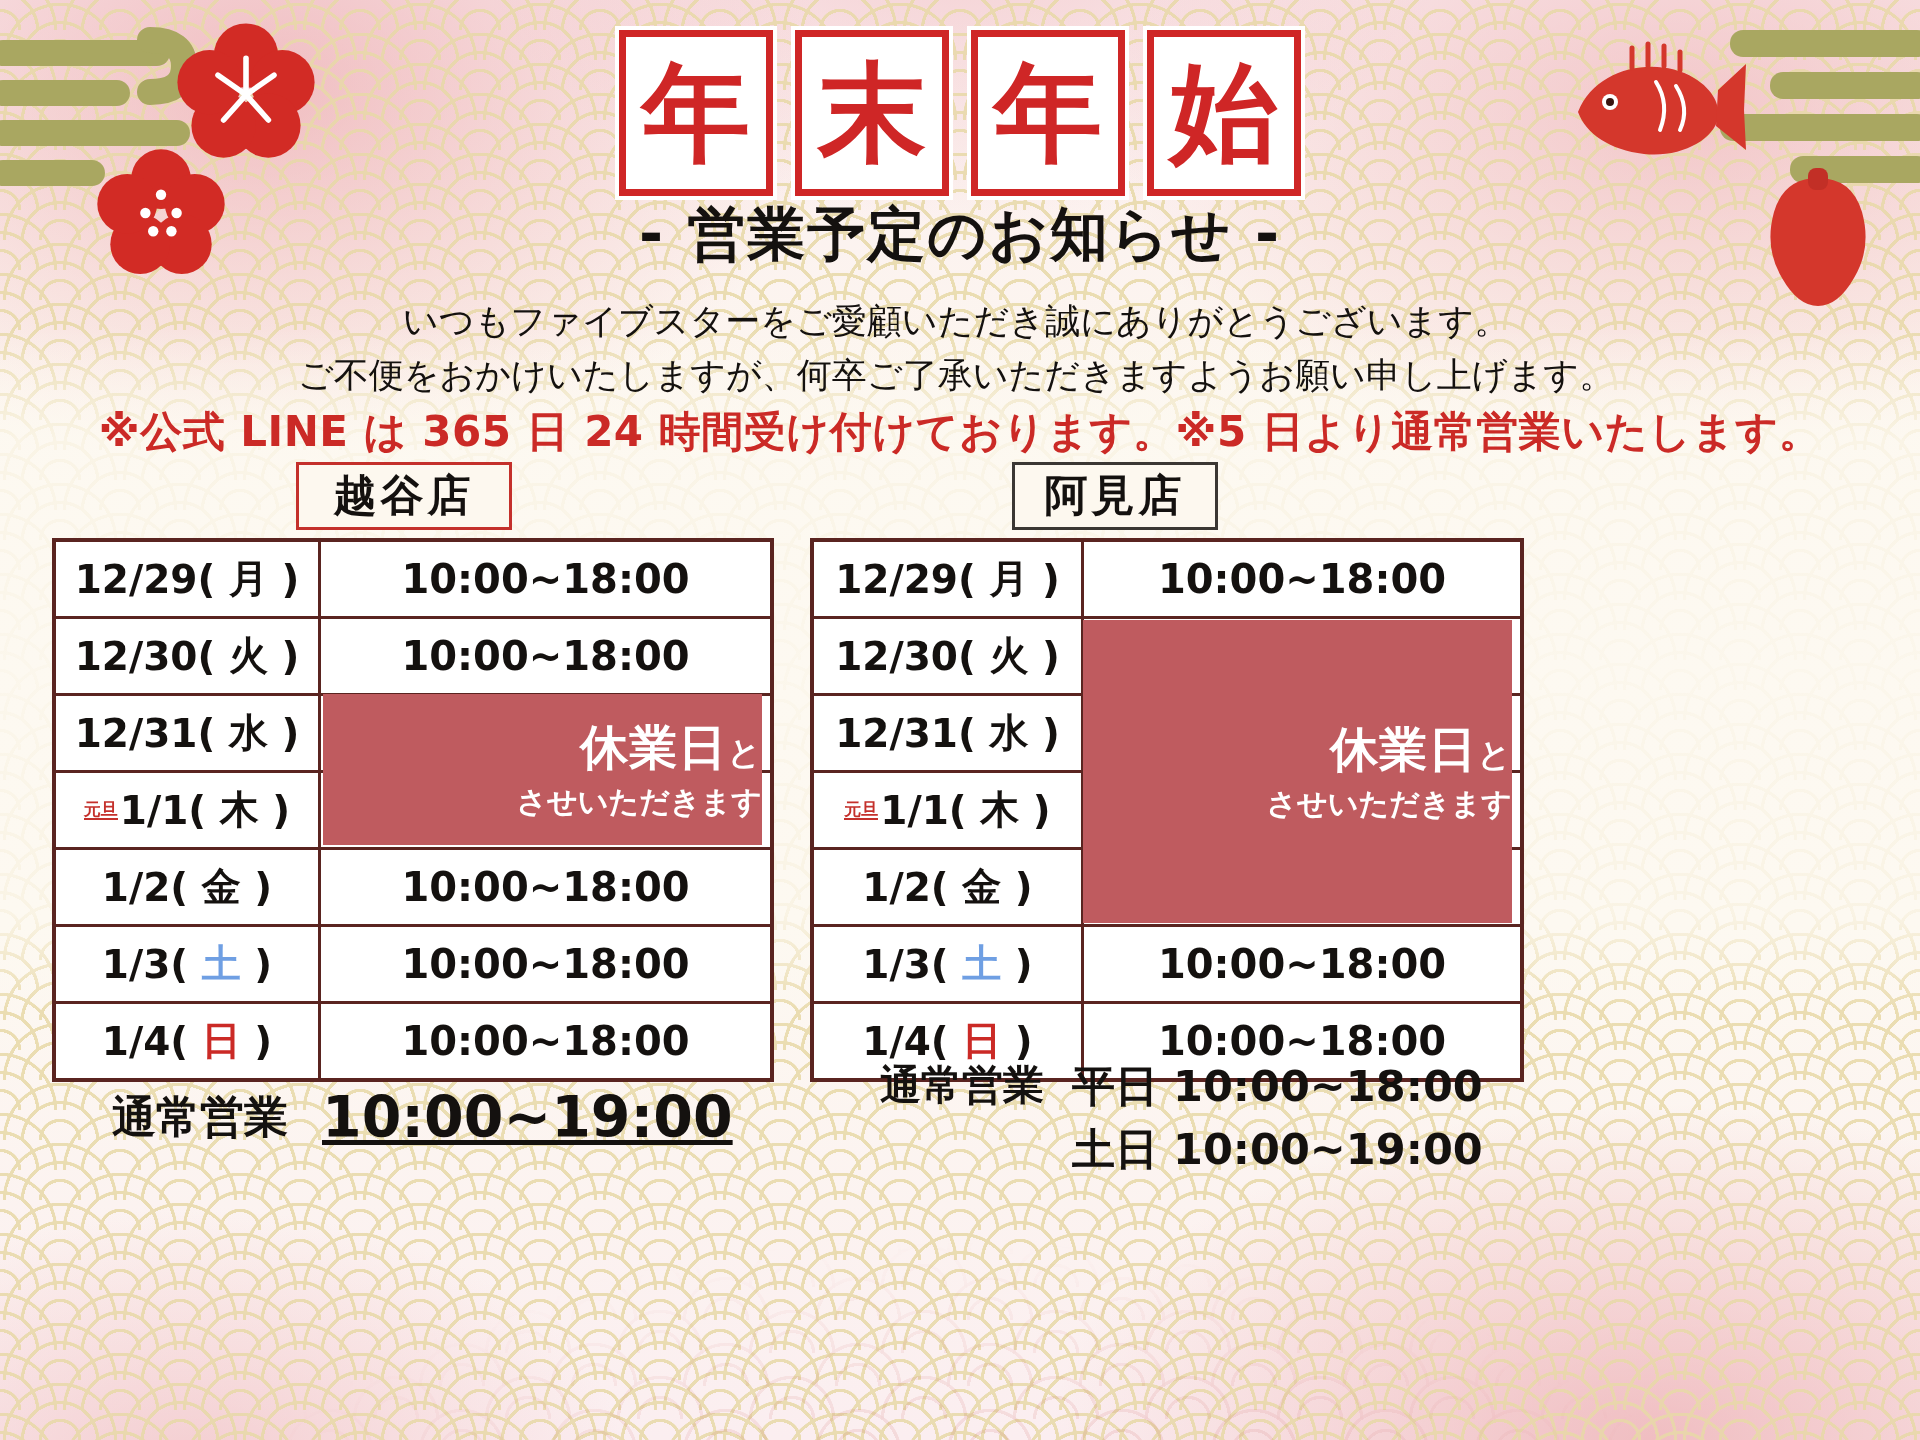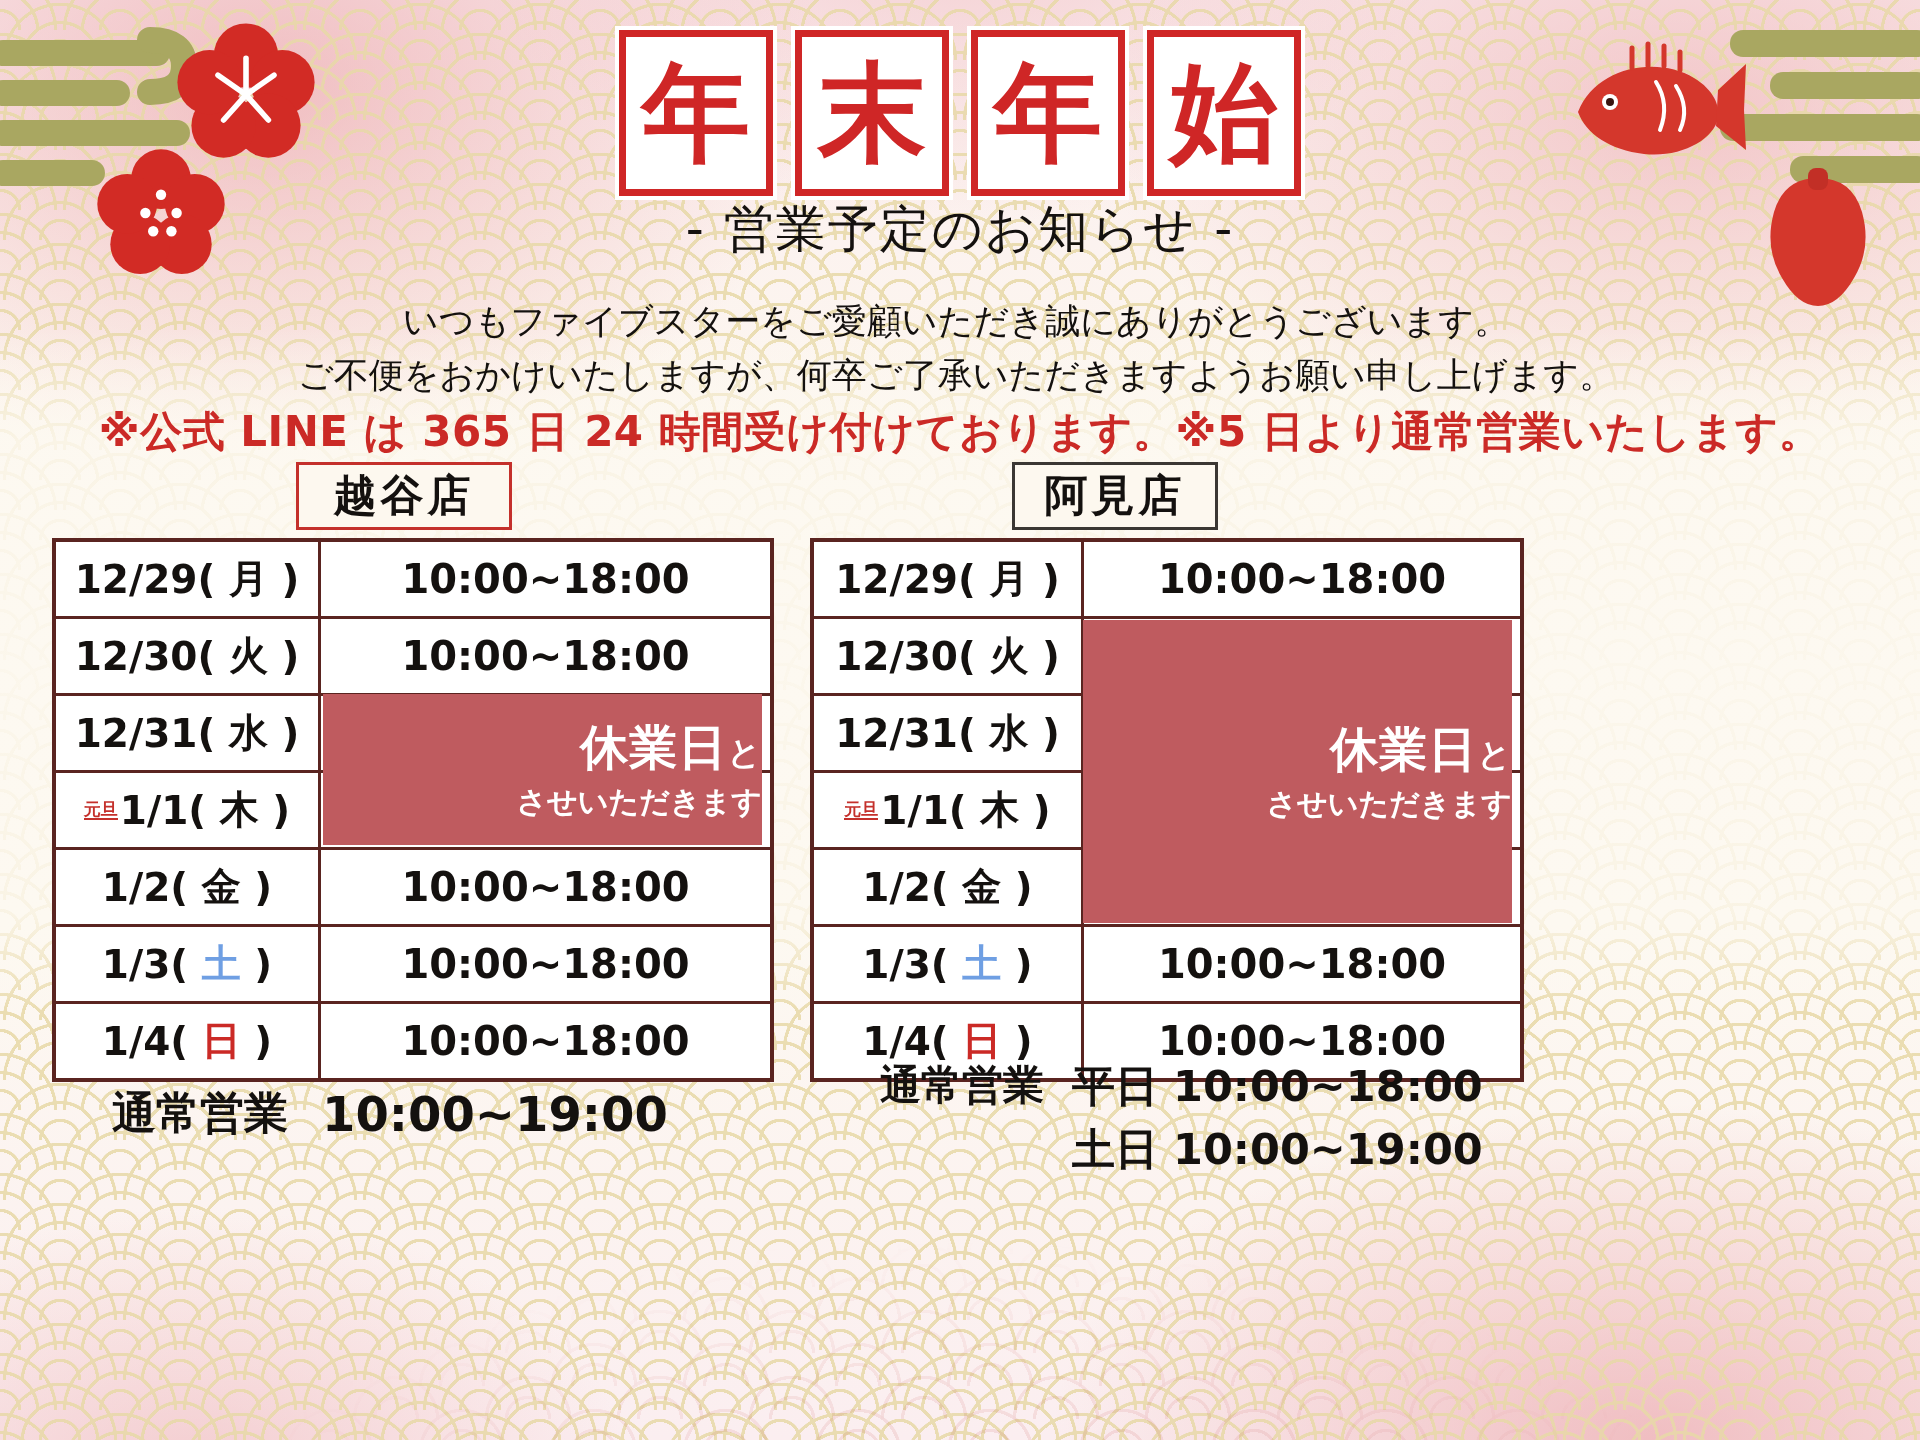--- a/index.html
+++ b/index.html
@@ -44,21 +44,21 @@
 
   
   .title-row{position:absolute;top:30px;left:0;right:0;display:flex;justify-content:center;gap:22px;z-index:6;}
   .kanji-box{width:140px;height:152px;background:#fff;border:7px solid #cf2626;
     display:flex;align-items:center;justify-content:center;
     box-shadow:0 0 0 4px #fff;}
   .kanji-box span{font-size:108px;line-height:1;color:#cf2626;font-weight:bold;
     font-family:"DejaVu Sans","Liberation Sans",sans-serif;}
 
   .subtitle{position:absolute;top:196px;left:0;right:0;text-align:center;z-index:6;
-    font-size:50px;font-weight:normal;color:#14110f;letter-spacing:2px;white-space:nowrap;}
+    font-size:58px;font-weight:bold;color:#14110f;letter-spacing:2px;white-space:nowrap;}
 
   .lead{position:absolute;left:0;right:8px;text-align:center;z-index:6;
     font-size:35px;font-weight:normal;color:#14110f;white-space:nowrap;}
   .lead.l1{top:298px;}
   .lead.l2{top:352px;}
 
   .redline{position:absolute;top:404px;left:0;right:0;text-align:center;z-index:6;
     font-size:42px;font-weight:bold;color:#cb2a26;white-space:nowrap;letter-spacing:.5px;}
 
   
@@ -89,21 +89,21 @@
     display:flex;flex-direction:column;align-items:flex-end;justify-content:center;color:#fff;}
   .closed-wrap .c1{font-size:48px;font-weight:bold;letter-spacing:1px;}
   .closed-wrap .c1 small{font-size:33px;}
   .closed-wrap .c2{font-size:30px;font-weight:bold;margin-top:2px;}
   .closed-left{left:323px;top:694px;width:439px;height:151px;}
   .closed-right{left:1083px;top:620px;width:429px;height:303px;}
 
   
   .foot{position:absolute;z-index:7;color:#14110f;font-weight:bold;white-space:nowrap;}
   .foot-left{left:112px;top:1084px;font-size:44px;display:flex;align-items:center;gap:34px;}
-  .foot-left .hrs{font-size:48px;}
+  .foot-left .hrs{font-size:57px;text-decoration:underline;}
   .foot-right{left:880px;top:1058px;font-size:41px;display:flex;align-items:flex-start;gap:28px;}
   .foot-right .stack{display:flex;flex-direction:column;gap:5px;font-size:43px;}
 </style>
 </head>
 <body>
 
 <div class="bg-base"></div>
 <div class="bg-wave"></div>
 <div class="bg-wave2"></div>
 <div class="bg-white-mid"></div>

